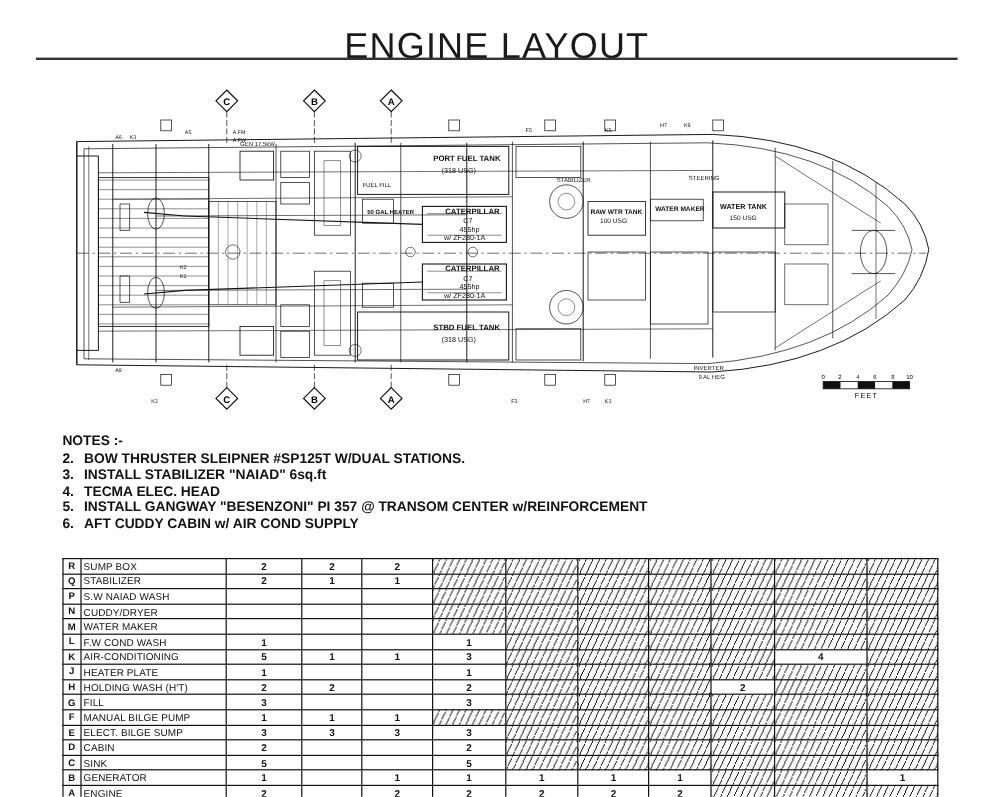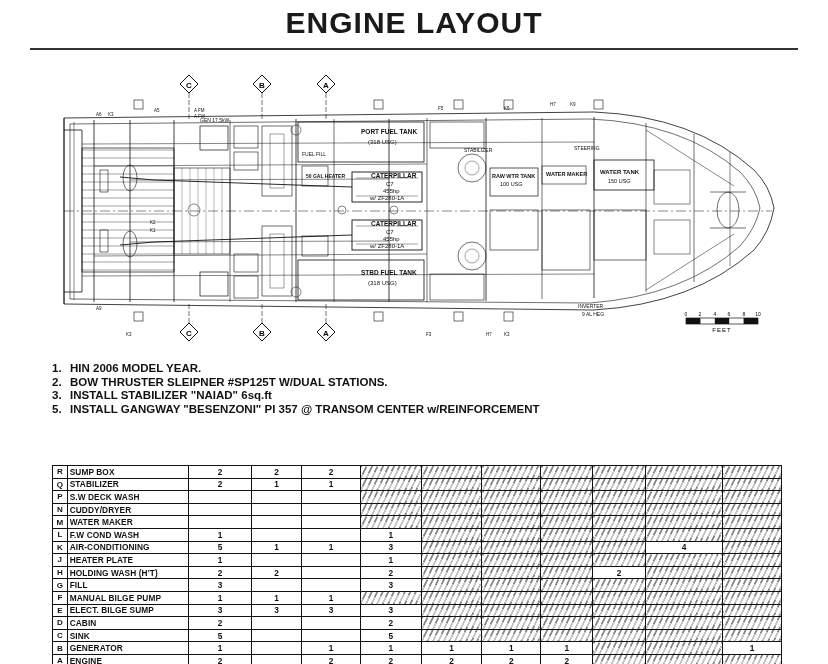--- a/index.html
+++ b/index.html
@@ -9,23 +9,23 @@
     font-family:"Liberation Sans", sans-serif;
     color:#111;
     overflow:hidden;
     position:relative;
   }
   
   .title-bar{
     position:absolute;left:0;top:0;width:828px;height:52px;
   }
   .title-text{
-    position:absolute;left:0;top:6px;width:828px;
+    position:absolute;left:0;top:22px;width:828px;
     text-align:center;
-    font-size:30px;font-weight:bold;letter-spacing:1px;
+    font-size:30px;font-weight:normal;letter-spacing:1px;
     color:#1a1a1a;
   }
   .title-rule{
     position:absolute;left:30px;top:48px;width:768px;height:2px;background:#333;
   }
 
   
   .drawing{
     position:absolute;left:34px;top:60px;width:762px;height:298px;
     background:#fff;
@@ -53,21 +53,21 @@
     table-layout:fixed;
   }
   table.spec td{
     border:1px solid #111;
     height:11.6px;
     padding:0 2px;
     vertical-align:middle;
     color:#111;
   }
   td.key{width:13px;text-align:center;font-weight:bold;font-size:8px;}
-  td.item{width:110px;font-weight:bold;letter-spacing:.1px;}
+  td.item{width:110px;font-weight:normal;letter-spacing:.1px;}
   td.num{text-align:center;font-weight:bold;}
   .hatch{
     background-image:repeating-linear-gradient(115deg,#111 0px,#111 0.7px,#fff 0.7px,#fff 5px);
   }
 </style>
 </head>
 <body>
 
 <div class="title-bar">
   <div class="title-text">ENGINE LAYOUT</div>
@@ -286,25 +286,27 @@
       <text x="516" y="46">H7</text>
       <text x="536" y="46">K9</text>
       <text x="116" y="164">K2</text>
       <text x="116" y="172">K1</text>
     </g>
   </g>
 </svg>
 </div>
 
 <div class="notes">
+  <div class="hdr">NOTES :-</div>
   <ol>
-    <li><span class="num">1.</span><span>HIN 2006 MODEL YEAR.</span></li>
     <li><span class="num">2.</span><span>BOW THRUSTER SLEIPNER #SP125T W/DUAL STATIONS.</span></li>
     <li><span class="num">3.</span><span>INSTALL STABILIZER "NAIAD" 6sq.ft</span></li>
+    <li><span class="num">4.</span><span>TECMA ELEC. HEAD</span></li>
     <li><span class="num">5.</span><span>INSTALL GANGWAY "BESENZONI" PI 357 @ TRANSOM CENTER w/REINFORCEMENT</span></li>
+    <li><span class="num">6.</span><span>AFT CUDDY CABIN w/ AIR COND SUPPLY</span></li>
   </ol>
 </div>
 
 <div class="tbl-wrap">
 <table class="spec">
   <colgroup>
     <col style="width:14px">
         <col style="width:116px">
     <col style="width:60px">
         <col style="width:48px">
@@ -341,21 +343,21 @@
       <td class="num hatch"></td>
       <td class="num hatch"></td>
       <td class="num hatch"></td>
       <td class="num hatch"></td>
       <td class="num hatch"></td>
       <td class="num hatch"></td>
       <td class="num hatch"></td>
     </tr>
     <tr>
       <td class="key">P</td>
-      <td class="item">S.W DECK WASH</td>
+      <td class="item">S.W NAIAD WASH</td>
       <td class="num"></td>
       <td class="num"></td>
       <td class="num"></td>
       <td class="num hatch"></td>
       <td class="num hatch"></td>
       <td class="num hatch"></td>
       <td class="num hatch"></td>
       <td class="num hatch"></td>
       <td class="num hatch"></td>
       <td class="num hatch"></td>

